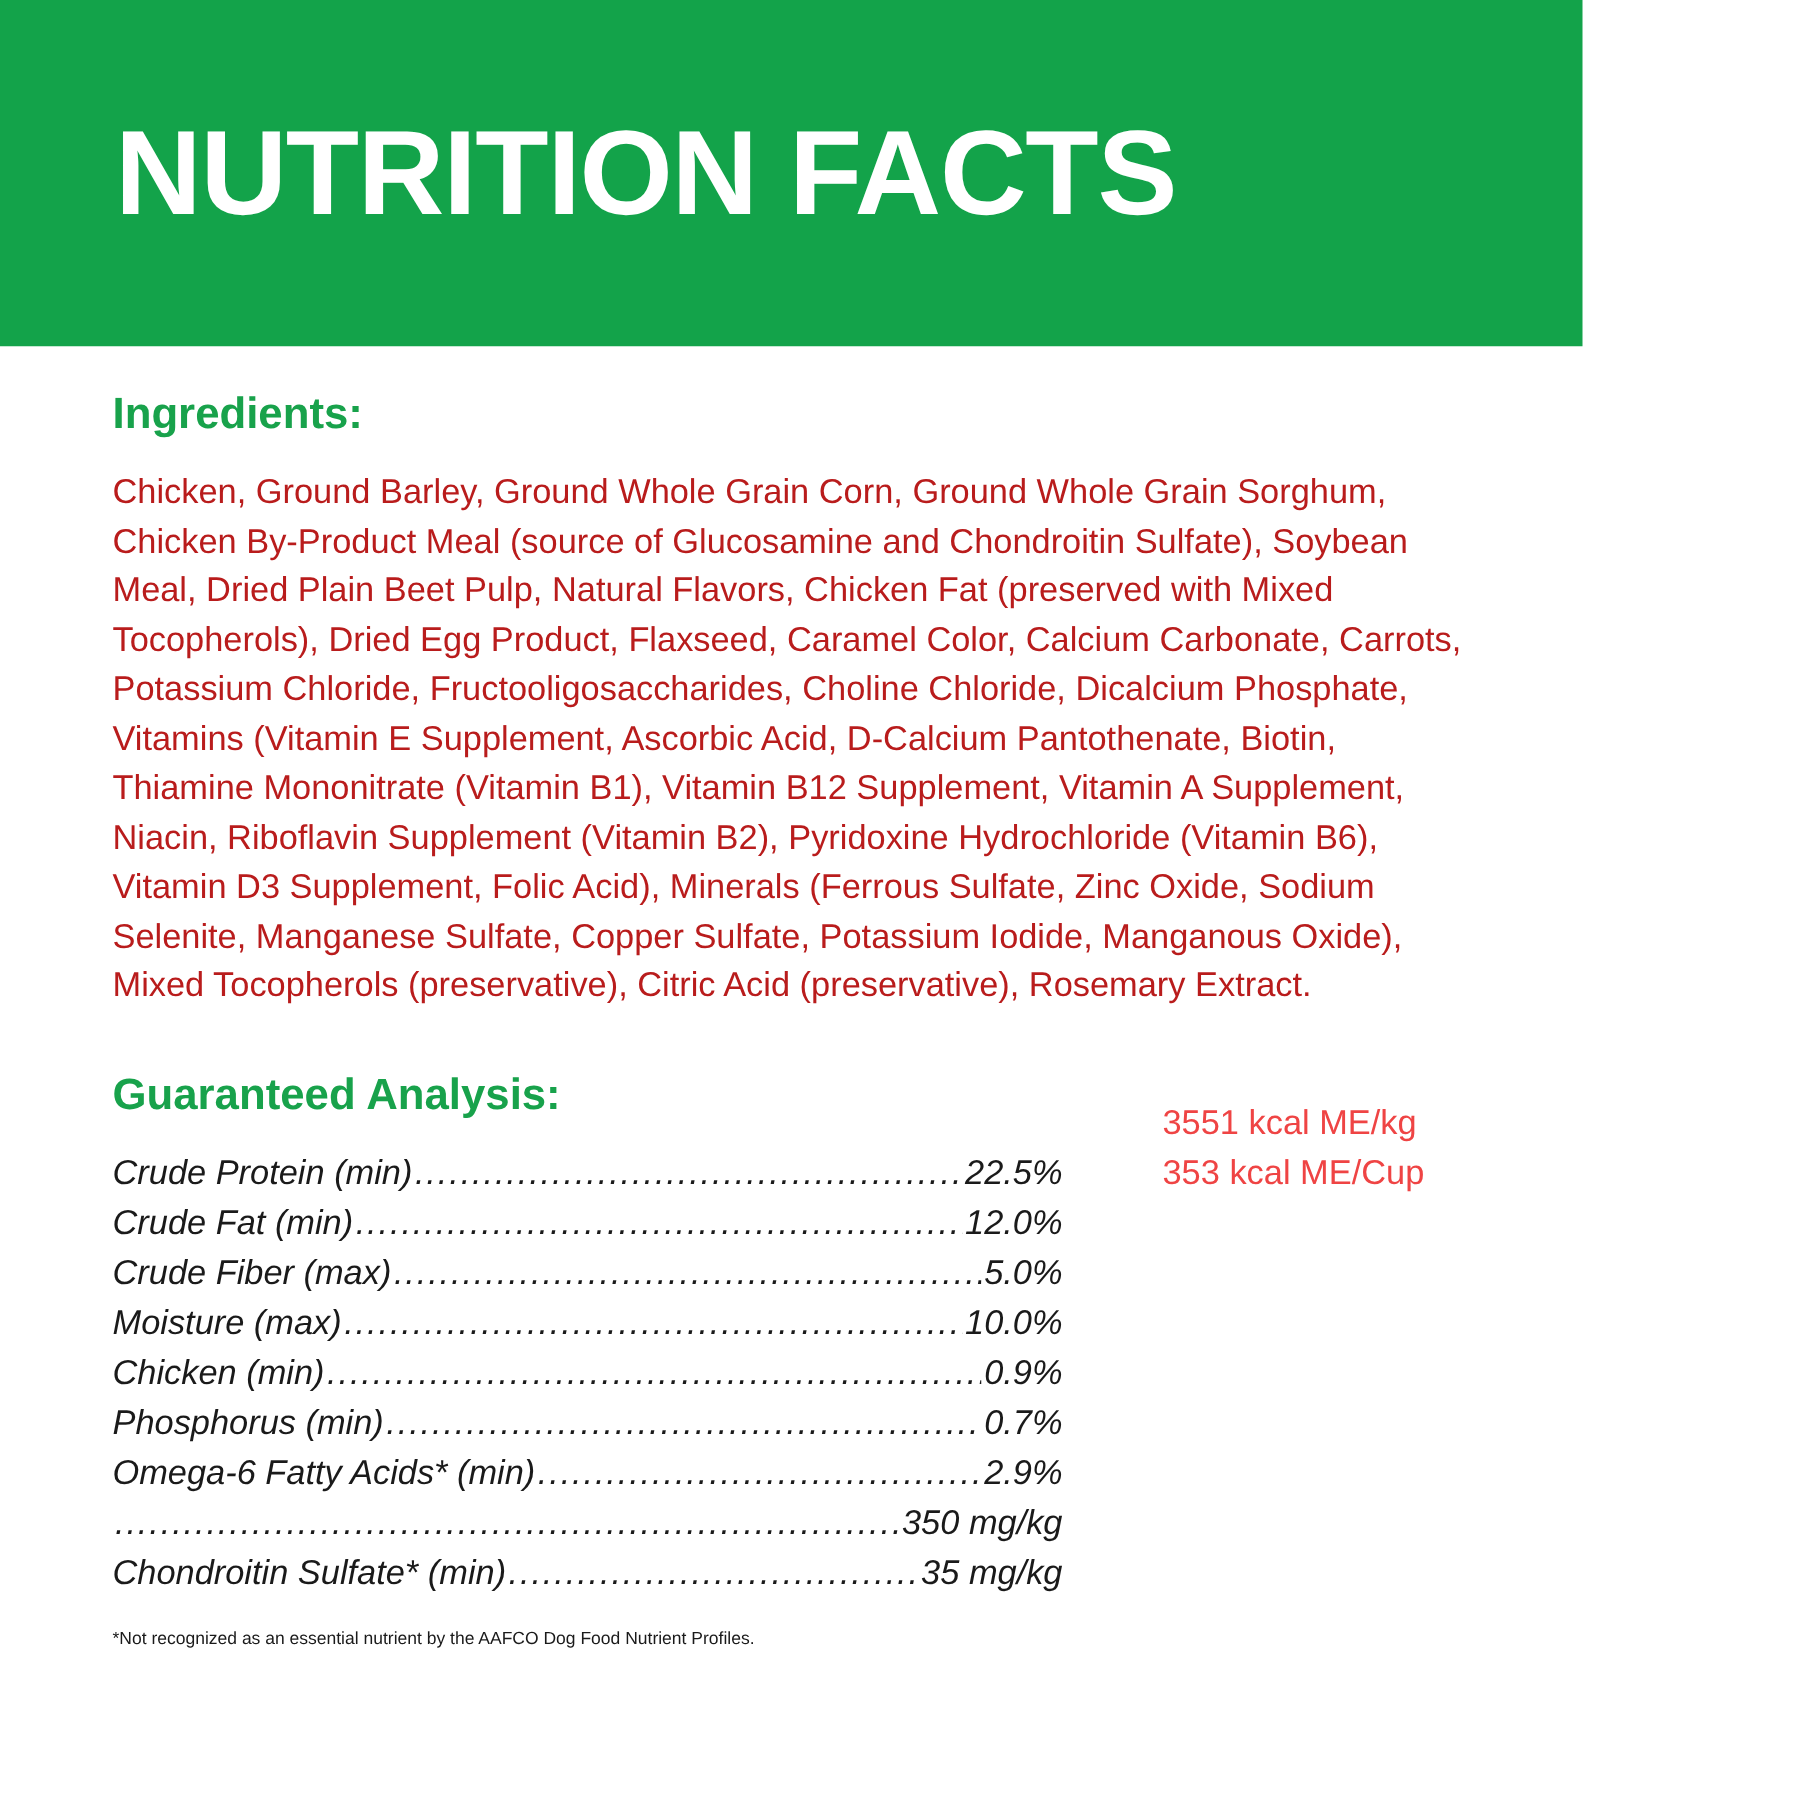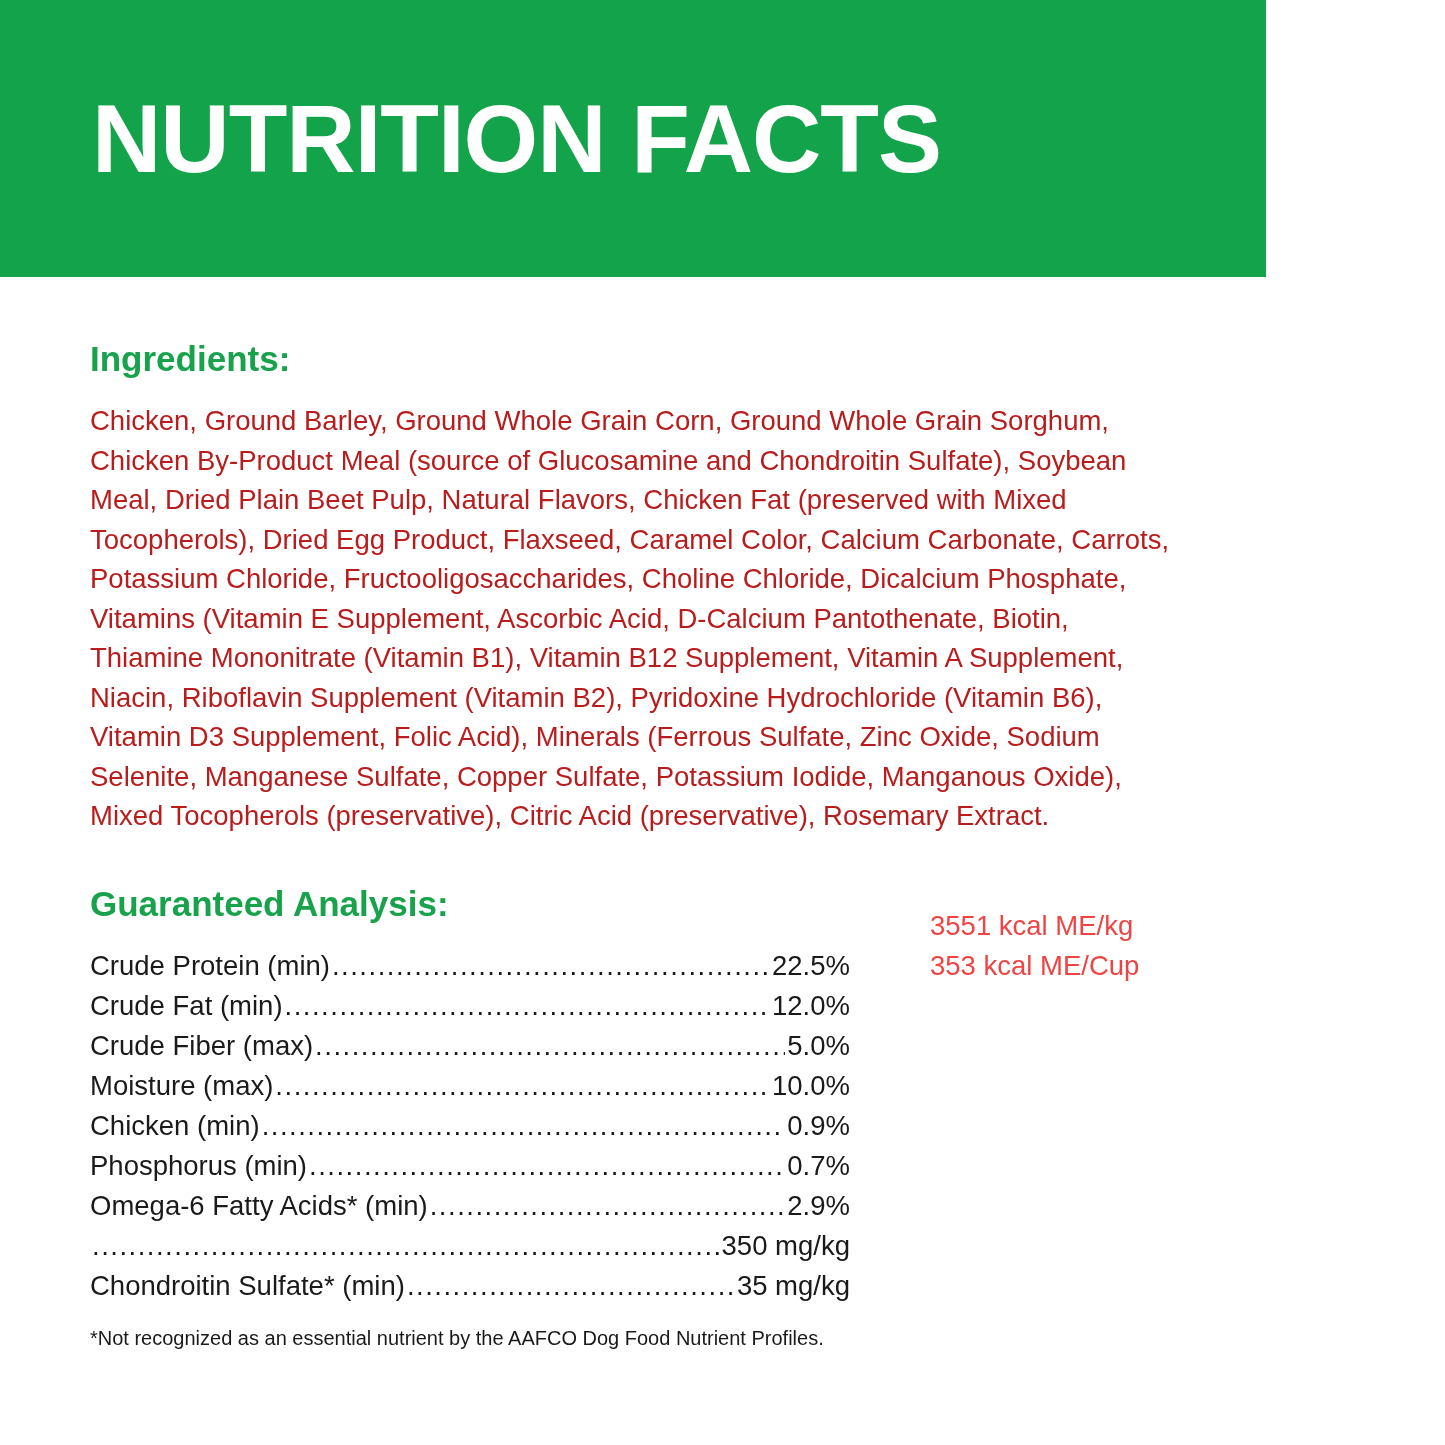--- a/index.html
+++ b/index.html
@@ -40,21 +40,21 @@
     padding: 0 90px;
     box-sizing: border-box;
   }
   .section-heading {
     color: #18a24b;
     font-size: 35px;
     font-weight: bold;
     margin: 0;
   }
   #ingredients-heading {
-    padding-top: 62px;
+    padding-top: 34px;
   }
   .ingredients-body {
     font-size: 27.5px;
     line-height: 39.5px;
     margin-top: 22px;
     color: #b91c1c;
     max-width: 1275px;
     text-align: left;
   }
   .lower {
@@ -72,38 +72,39 @@
   .analysis-list {
     margin-top: 22px;
   }
   .analysis-row {
     display: flex;
     align-items: flex-end;
     font-size: 27.5px;
     line-height: 40px;
     color: #1a1a1a;
     white-space: nowrap;
+    font-style: italic;
   }
   .analysis-row .label {
     flex: 0 0 auto;
   }
   .analysis-row .leader {
     flex: 1 1 auto;
     overflow: hidden;
     white-space: nowrap;
     color: #1a1a1a;
     margin: 0 2px;
     font-size: 27.5px;
     letter-spacing: 1.5px;
   }
   .analysis-row .value {
     flex: 0 0 auto;
   }
   .footnote {
-    font-size: 20px;
+    font-size: 14px;
     line-height: 28px;
     margin-top: 18px;
     color: #1a1a1a;
     max-width: 740px;
   }
   .calorie-lines {
     margin-top: 22px;
     font-size: 27.5px;
     line-height: 40px;
     color: #ef4444;

